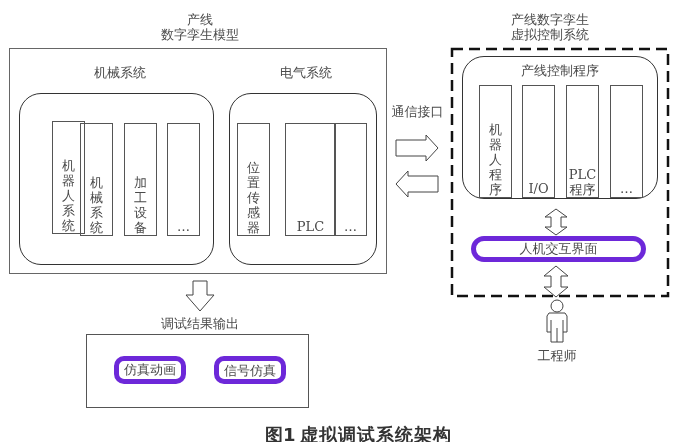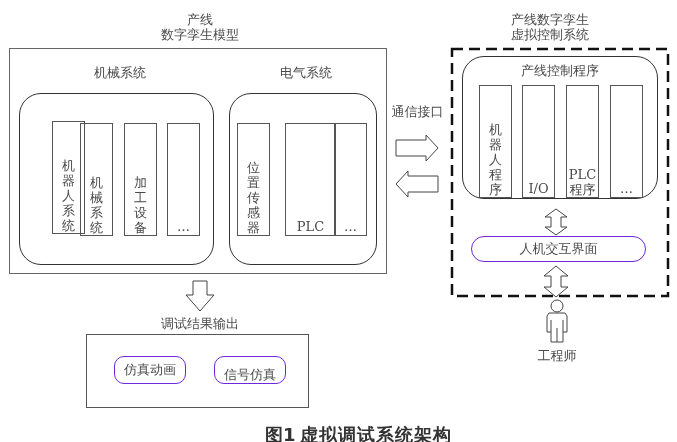--- a/index.html
+++ b/index.html
@@ -6,21 +6,21 @@
   body { width:677px; height:442px; position:relative; overflow:hidden;
          font-family:"DejaVu Serif","Liberation Serif",serif; color:#444; }
   .abs { position:absolute; }
   .txt { font-size:13px; line-height:16px; color:#4a4a4a; text-align:center; white-space:nowrap; }
   .vtxt { font-size:13px; line-height:15px; color:#4a4a4a; text-align:center;
           width:14px; word-break:break-all; white-space:normal; }
   .box { position:absolute; border:1px solid #555; box-sizing:border-box; background:#fff; }
   .rbox { position:absolute; border:1px solid #333; box-sizing:border-box; border-radius:22px; }
   .col { position:absolute; border:1px solid #555; box-sizing:border-box; display:flex;
          align-items:flex-end; justify-content:center; }
-  .pill { position:absolute; border:1px solid #6d28d9; box-sizing:border-box; border-radius:10px;
+  .pill { position:absolute; border:5px solid #6d28d9; box-sizing:border-box; border-radius:10px;
           display:flex; align-items:center; justify-content:center; }
   svg { position:absolute; left:0; top:0; overflow:visible; }
   .caption { font-family:"DejaVu Sans","Liberation Sans",sans-serif; font-weight:bold; font-size:18px; color:#333; }
 </style>
 </head>
 <body>
 
 <div class="abs txt" style="left:150px;top:12px;width:100px;">产线</div>
 <div class="abs txt" style="left:140px;top:27px;width:120px;">数字孪生模型</div>
 

